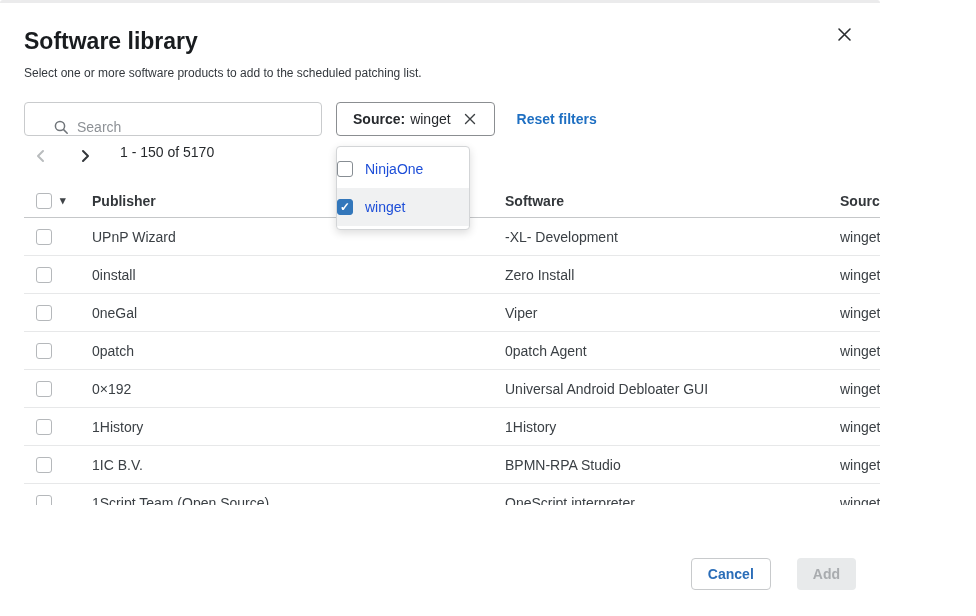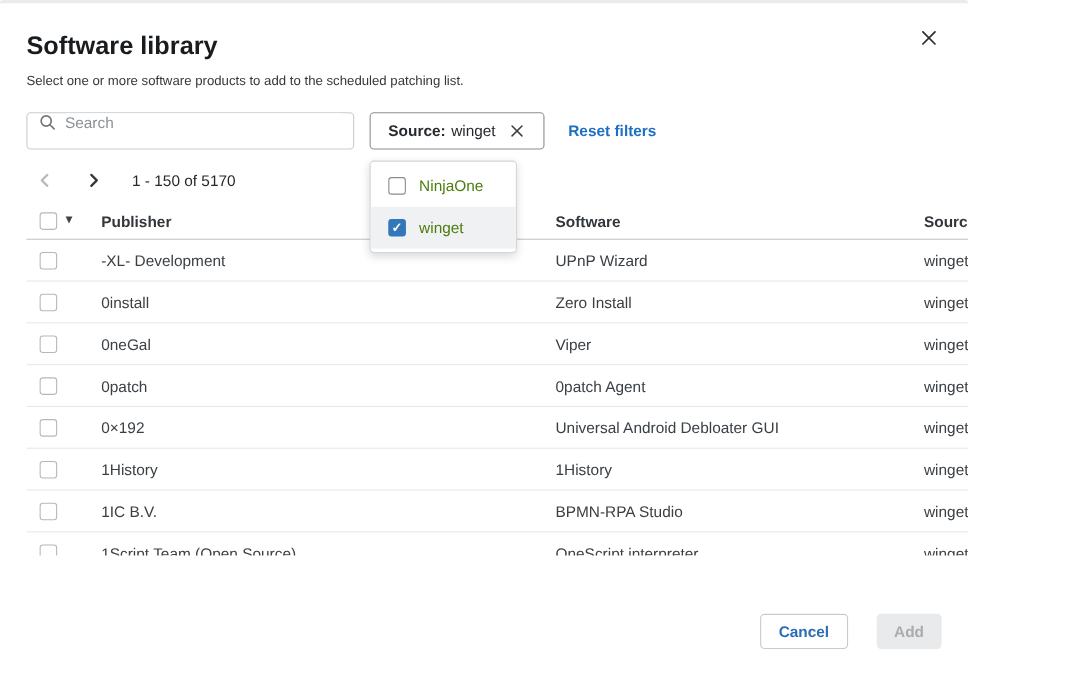--- a/index.html
+++ b/index.html
@@ -14,44 +14,44 @@
   .modal{position:relative;width:880px;height:616px;background:#fff;overflow:hidden}
   .top-edge{height:3px;background:#ebebec;border-radius:8px 8px 0 0}
 
   .close-btn{position:absolute;top:24px;right:26px;width:20px;height:20px;border:none;background:transparent;cursor:pointer;display:flex;align-items:center;justify-content:center}
 
   .header{padding:25px 24px 0}
   .title{font-size:23px;font-weight:700;color:#191c1f}
   .subtitle{margin-top:11px;font-size:12px;color:#33383d}
 
   .toolbar{margin:22px 24px 0;display:flex;align-items:center}
-  .search{width:298px;height:34px;border:1px solid #c9cbcd;border-radius:4px;display:flex;align-items:flex-start;padding:0 10px;gap:8px;background:#fff}
+  .search{width:298px;height:34px;border:1px solid #c9cbcd;border-radius:4px;display:flex;align-items:flex-end;padding:0 28px;gap:8px;background:#fff}
   .search input{border:none;outline:none;flex:1;font-size:14px;font-family:"Liberation Sans",sans-serif;color:#26292d}
   .search input::placeholder{color:#8d9196}
   .chip{margin-left:14px;height:34px;border:1px solid #8b8e91;border-radius:4px;display:flex;align-items:center;padding:0 16px;gap:5px;background:#fff;font-size:14px;color:var(--text-dark);white-space:nowrap}
   .chip .chip-label{font-weight:700}
   .chip-x{margin-left:6px;border:none;background:transparent;cursor:pointer;display:flex;align-items:center;justify-content:center;padding:2px}
   .reset{margin-left:22px;font-size:14px;font-weight:700;color:var(--link);text-decoration:none;cursor:pointer}
 
-  .pagination{margin:8px 24px 0;height:40px;display:flex;align-items:center;padding-left:6px}
+  .pagination{margin:8px 24px 0;height:40px;display:flex;align-items:flex-start;padding-left:6px}
   .page-btn{border:none;background:transparent;cursor:pointer;display:flex;align-items:center;justify-content:center;padding:4px}
   .page-btn.next{margin-left:22px}
   .range{margin-left:24px;font-size:14px;color:#26292c}
 
   .table{margin:0 24px;position:relative;width:928px}
   .thead,.row{display:grid;grid-template-columns:68px 413px 335px 1fr;align-items:center}
   .thead{height:34px;border-bottom:1px solid #c5c7c9;font-size:14px;font-weight:700;color:#33373b}
   .tbody{height:287px;overflow:hidden}
   .row{height:38px;border-bottom:1px solid var(--border-light);font-size:14px;color:var(--text-row)}
   .cell-check{display:flex;align-items:center;gap:8px;padding-left:12px}
   .cb{width:16px;height:16px;border:1px solid #b5b8bb;border-radius:3px;background:#fff;flex:none;cursor:pointer}
   .caret{font-size:11px;color:#3f4347;cursor:pointer;line-height:1}
 
   .dropdown{position:absolute;left:336px;top:146px;width:134px;background:#fff;border:1px solid #d3d5d7;border-radius:4px;box-shadow:0 3px 8px rgba(0,0,0,.14);padding:3px 0;z-index:10}
-  .dd-item{height:38px;display:flex;align-items:center;gap:12px;padding-left:16px;font-size:14px;color:#4d7c0f;cursor:pointer}
+  .dd-item{height:38px;display:flex;align-items:center;gap:12px;padding-left:0;font-size:14px;color:#1d4ed8;cursor:pointer}
   .dd-item.checked-row{background:#f0f1f2}
   .dd-check{width:16px;height:16px;border:1px solid #878d93;border-radius:3px;background:#fff;flex:none;display:flex;align-items:center;justify-content:center}
   .dd-check.checked{background:var(--accent);border-color:var(--accent)}
   .dd-check.checked::after{content:var(--check-glyph,"\2713");color:#fff;font-size:12px;font-weight:700;line-height:1}
 
   .footer{position:absolute;right:24px;bottom:26px;display:flex;gap:26px}
   .btn{height:32px;border-radius:4px;font-size:14px;font-weight:700;font-family:"Liberation Sans",sans-serif;padding:0 16px;cursor:pointer}
   .btn-cancel{background:#fff;border:1px solid #c8cacc;color:#2a6db8}
   .btn-add{background:#e8eaeb;border:none;color:#a9acaf;cursor:default}
 </style>
@@ -127,22 +127,22 @@
       <div>Publisher</div>
       <div>Software</div>
       <div>Source</div>
     </div>
     <div class="tbody">
 
         <div class="row">
           <div class="cell-check">
             <span class="cb"></span>
           </div>
+          <div>UPnP Wizard</div>
           <div>-XL- Development</div>
-          <div>UPnP Wizard</div>
           <div>winget</div>
         </div>
 
         <div class="row">
           <div class="cell-check">
             <span class="cb"></span>
           </div>
           <div>0install</div>
           <div>Zero Install</div>
           <div>winget</div>

